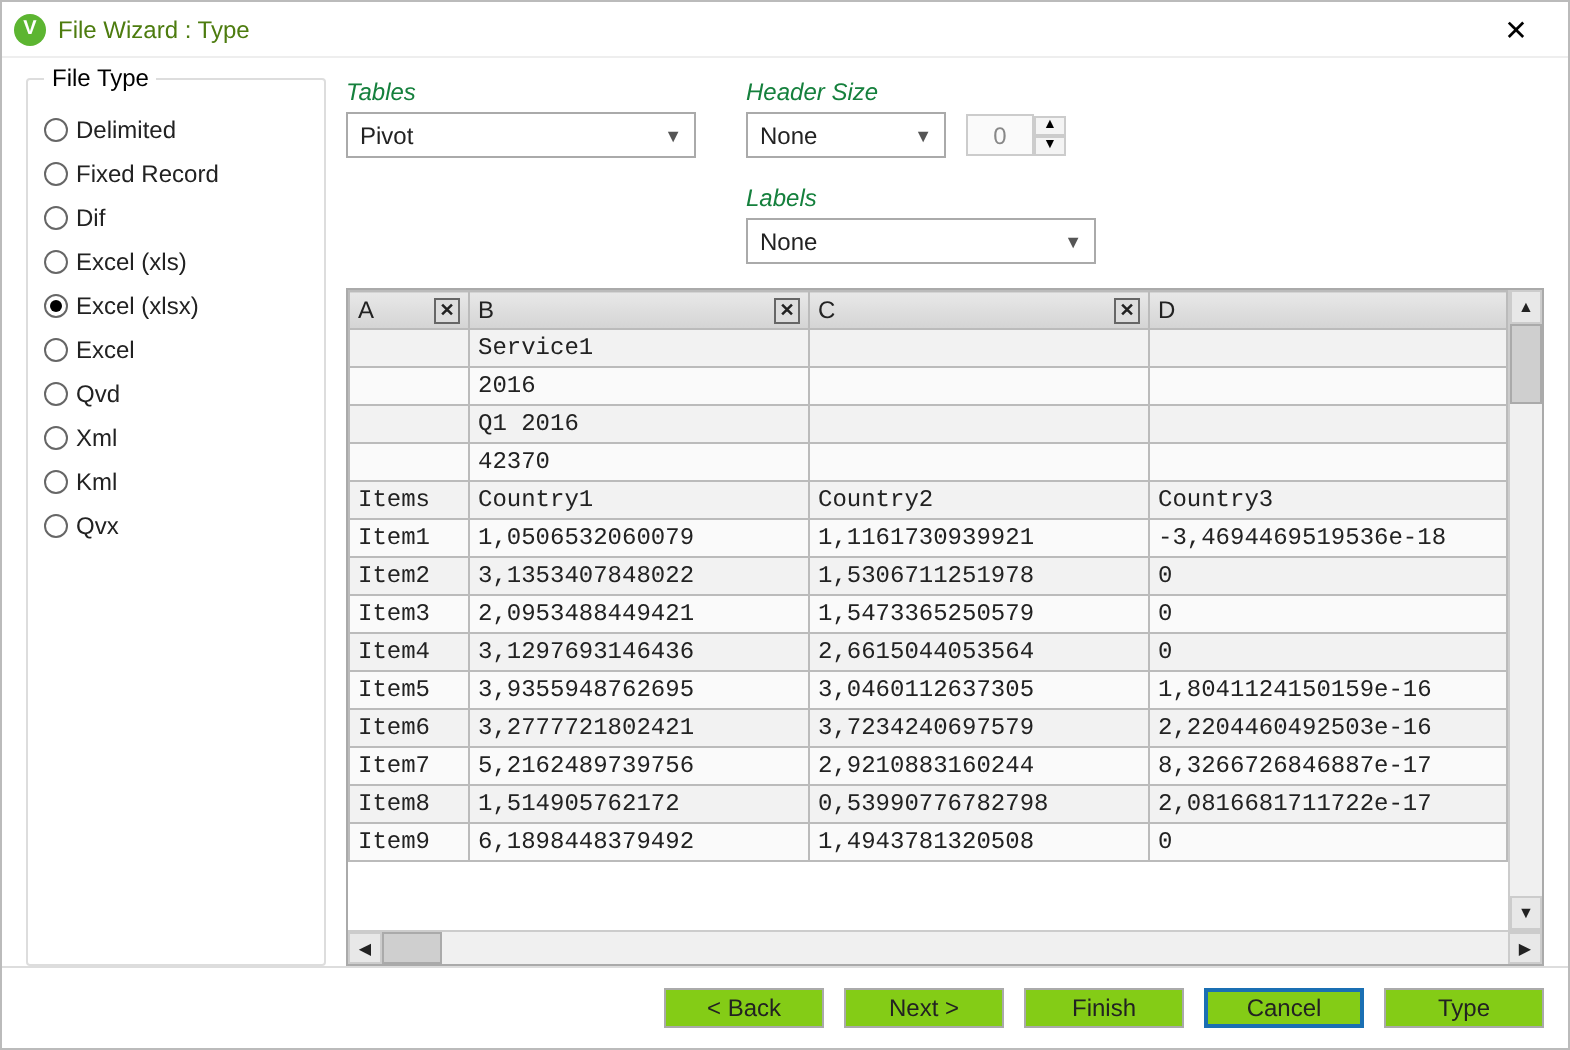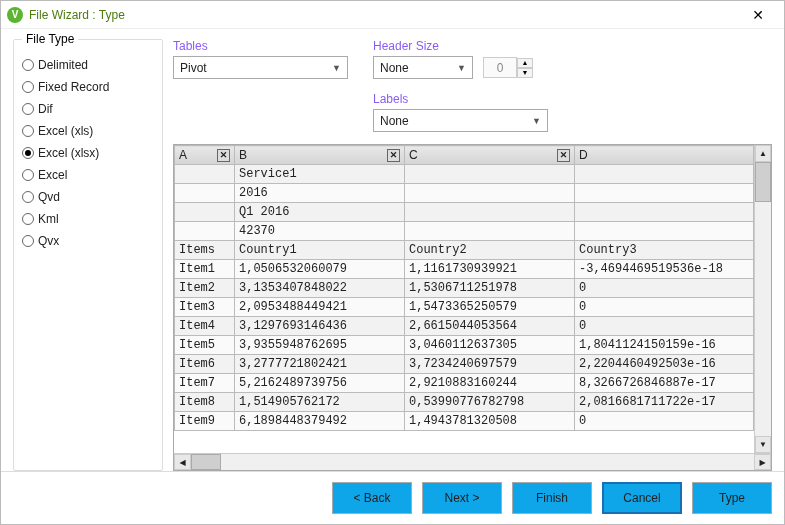--- a/index.html
+++ b/index.html
@@ -11,21 +11,21 @@
   .titlebar .close { width: 40px; height: 28px; display: flex; align-items: center; justify-content: center; font-size: 14px; color: #000; cursor: default; }
   .body { flex: 1; display: flex; padding: 10px 12px 0 12px; gap: 10px; overflow: hidden; }
   .filetype-group { width: 150px; border: 1px solid #ddd; border-radius: 2px; position: relative; padding: 14px 8px 8px 8px; }
   .filetype-group .legend { position: absolute; top: -8px; left: 8px; background: #fff; padding: 0 4px; color: #000; text-align: center; }
   .radio-row { display: flex; align-items: center; gap: 4px; padding: 4px 0; cursor: default; }
   .radio { width: 12px; height: 12px; border: 1px solid #666; border-radius: 50%; display: flex; align-items: center; justify-content: center; background: #fff; }
   .radio .dot { width: 6px; height: 6px; border-radius: 50%; background: #000; }
   .right { flex: 1; display: flex; flex-direction: column; min-width: 0; }
   .controls-row { display: flex; gap: 25px; align-items: flex-start; margin-bottom: 8px; }
   .control-col { display: flex; flex-direction: column; gap: 3px; }
-  .label { color: #8b5cf6; }
+  .label { color: #15803d; font-style: italic; }
   .select { height: 23px; border: 1px solid #aaa; background: #fff; display: flex; align-items: center; justify-content: space-between; padding: 0 6px; cursor: default; }
   .select .chev { font-size: 9px; color: #555; }
   .tables-select { width: 175px; }
   .hdr-select { width: 100px; }
   .labels-select { width: 175px; }
   .spinner { display: flex; align-items: center; gap: 0; }
   .spinner input { width: 34px; height: 21px; border: 1px solid #ccc; text-align: center; color: #888; background: #fafafa; }
   .spinner .arrows { display: flex; flex-direction: column; }
   .spinner .arrows button { width: 16px; height: 10px; border: 1px solid #ccc; background: #f4f4f4; font-size: 7px; line-height: 6px; padding: 0; cursor: default; }
   .grid-area { flex: 1; border: 1px solid #aaa; display: flex; flex-direction: column; overflow: hidden; margin-top: 4px; }
@@ -39,21 +39,21 @@
   table.grid tr:nth-child(odd) td { background: #f2f2f2; }
   .vscroll { width: 17px; background: #f0f0f0; border-left: 1px solid #ccc; display: flex; flex-direction: column; }
   .vscroll .vbtn { height: 17px; border: 1px solid #ccc; background: #e8e8e8; font-size: 8px; text-align: center; line-height: 15px; }
   .vscroll .vtrack { flex: 1; position: relative; }
   .vscroll .vthumb { position: absolute; top: 0; left: 0; right: 0; height: 40px; background: #cfcfcf; border: 1px solid #aaa; }
   .hscroll { height: 17px; background: #f0f0f0; border-top: 1px solid #ccc; display: flex; }
   .hscroll .hbtn { width: 17px; border: 1px solid #ccc; background: #e8e8e8; font-size: 8px; text-align: center; line-height: 15px; }
   .hscroll .htrack { flex: 1; position: relative; }
   .hscroll .hthumb { position: absolute; left: 0; top: 0; bottom: 0; width: 30px; background: #cfcfcf; border: 1px solid #aaa; }
   .footer { border-top: 1px solid #ddd; padding: 10px 12px; display: flex; justify-content: flex-end; gap: 10px; }
-  .btn { min-width: 80px; height: 32px; border: 1px solid #aaa; background: #0ea5e9; display: flex; align-items: center; justify-content: center; cursor: default; }
+  .btn { min-width: 80px; height: 20px; border: 1px solid #aaa; background: #84cc16; display: flex; align-items: center; justify-content: center; cursor: default; }
   .btn.primary { border: 2px solid #1a6fb3; }
   .col-a { width: 60px; }
   .col-b { width: 170px; }
   .col-c { width: 170px; }
   .col-d { width: auto; }
 </style>
 </head>
 <body>
 
 <div class="window">
@@ -89,20 +89,24 @@
             </div>
             <span>Excel (xlsx)</span>
           </div>
           <div class="radio-row">
             <div class="radio"></div>
             <span>Excel</span>
           </div>
           <div class="radio-row">
             <div class="radio"></div>
             <span>Qvd</span>
+          </div>
+          <div class="radio-row">
+            <div class="radio"></div>
+            <span>Xml</span>
           </div>
           <div class="radio-row">
             <div class="radio"></div>
             <span>Kml</span>
           </div>
           <div class="radio-row">
             <div class="radio"></div>
             <span>Qvx</span>
           </div>
         </div>

